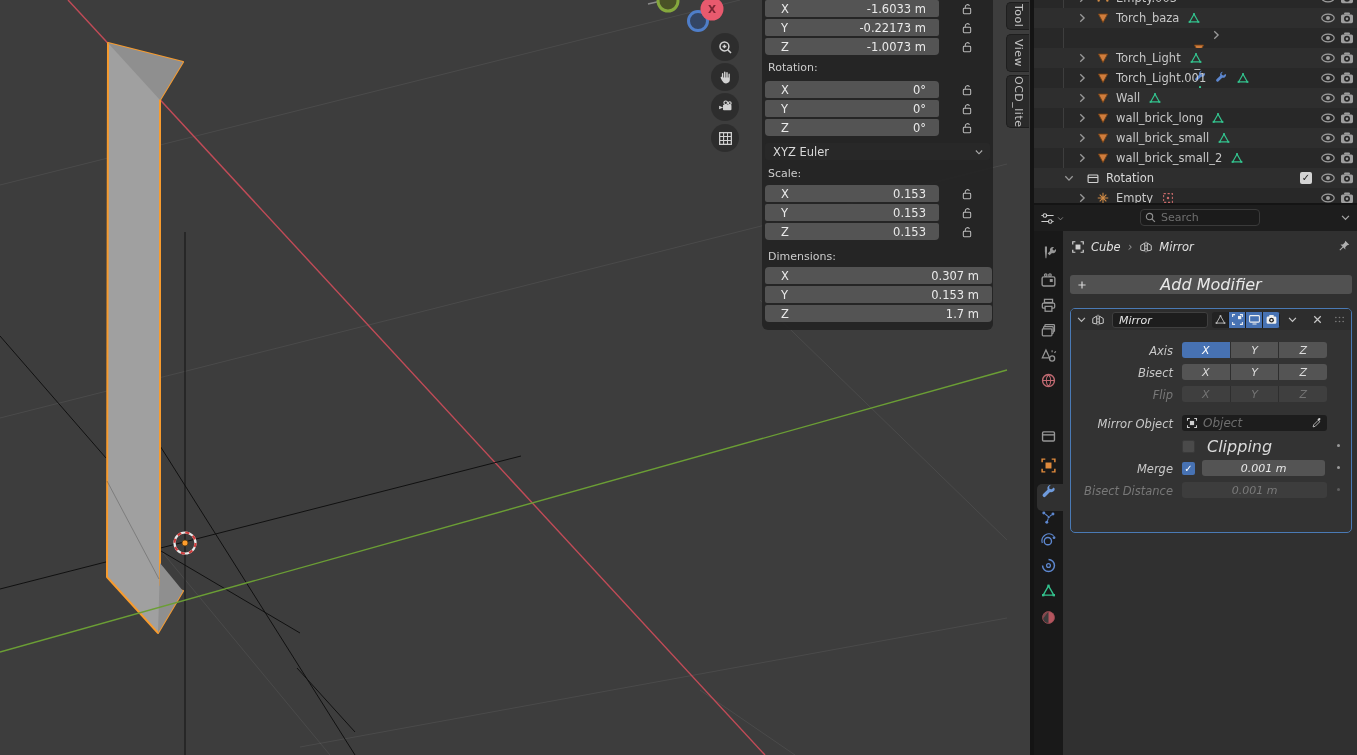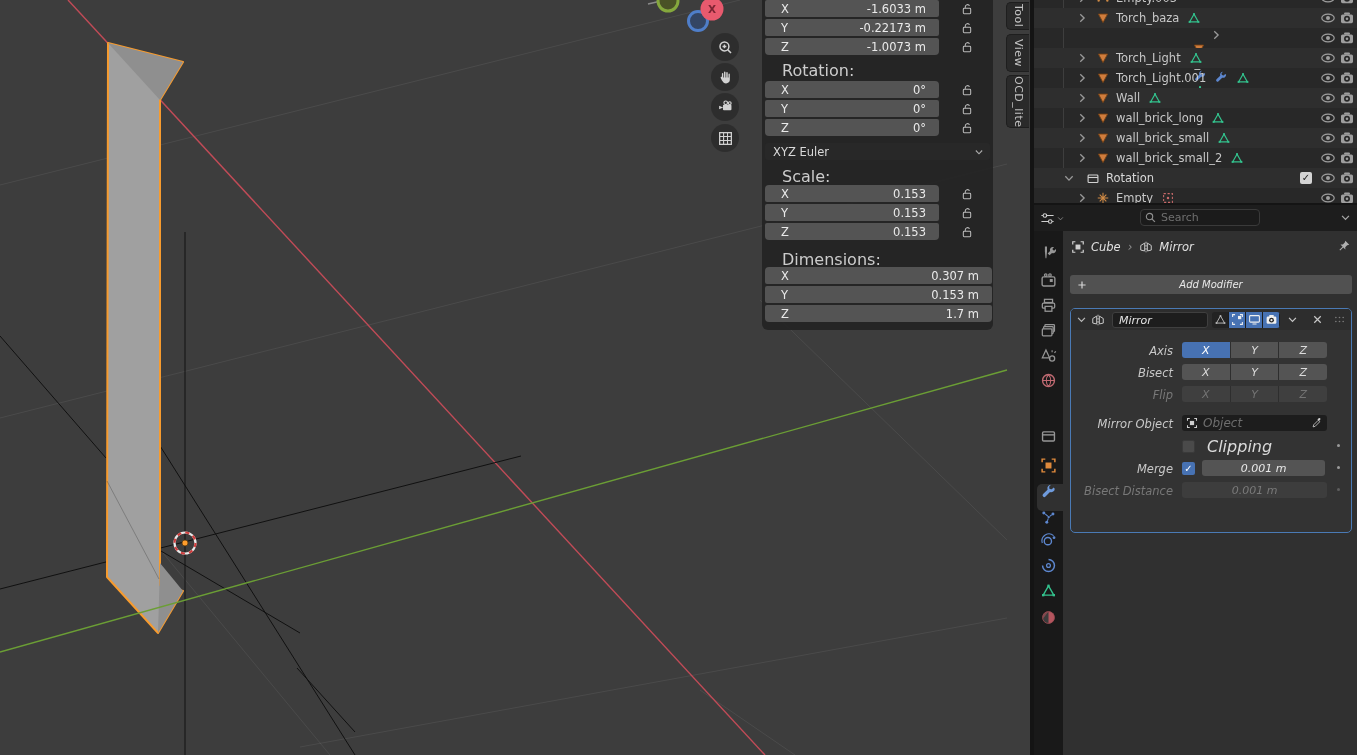--- a/index.html
+++ b/index.html
@@ -20,21 +20,21 @@
   .navbtn .ic { width:17px; height:17px; }
 
   
   #tpanel { position:absolute; left:762px; top:0; width:231px; height:330px; background:rgba(36,36,36,0.94); border-radius:0 0 6px 6px; }
   .trow { position:absolute; left:3px; width:174px; height:17px; background:#545454; border-radius:2px; display:flex; align-items:center; font-size:11.5px; color:#eaeaea; }
   .trow.wide { width:227px; }
   .trow .al { padding-left:16px; }
   .trow .val { margin-left:auto; padding-right:13px; }
   .trow.rtop { border-radius:4px 4px 2px 2px; }
   .trow.rbot { border-radius:2px 2px 4px 4px; }
-  .tlabel { position:absolute; left:20px; font-size:16px; color:#cccccc; }
+  .tlabel { position:absolute; left:6px; font-size:11px; color:#cccccc; }
   .lock { position:absolute; left:198px; width:14px; height:14px; color:#b9b9b9; }
   #euler { position:absolute; left:3px; top:143px; width:225px; height:17px; background:#282828; border-radius:3px; display:flex; align-items:center; color:#d9d9d9; font-size:11.5px; }
   #euler span.lbl { padding-left:8px; }
   #euler .ic { width:12px; height:12px; margin-left:auto; margin-right:5px; color:#aaa; }
 
   
   #rdivider { position:absolute; left:1030px; top:0; width:4px; height:755px; background:#141414; }
   #outliner { position:absolute; left:1034px; top:0; width:323px; height:203px; background:#282828; overflow:hidden; }
   .orow { position:absolute; left:0; right:0; height:20px; display:flex; align-items:center; color:#c8c8c8; font-size:11.5px; }
   .orow.alt { background:#2e2e2e; }
@@ -63,21 +63,21 @@
   #ptabs { position:absolute; left:0; top:26px; width:29px; bottom:0; background:#191919; }
   .ptab { position:absolute; left:6px; width:17px; height:17px; color:#969696; }
   .ptab-active-bg { position:absolute; left:3px; top:253px; width:26px; height:27px; background:#303030; border-radius:5px 0 0 5px; }
 
   #pcontent { position:absolute; left:29px; top:26px; right:0; bottom:0; background:#303030;font-style:italic; }
   #bcrumb { position:absolute; left:0; top:8px; right:0; height:16px; display:flex; align-items:center; color:#e0e0e0; font-size:11.5px; }
   #bcrumb .ic { width:14px; height:14px; color:#cfcfcf; flex:none; }
   #bcrumb .sep { color:#909090; margin:0 7px; }
   #bcrumb .t { margin-left:6px; }
   #pin { position:absolute; right:6px; top:8px; width:14px; height:14px; color:#b0b0b0; }
-  #addmod { position:absolute; left:7px; top:44px; width:282px; height:19px; background:#515151; border-radius:3px; color:#e8e8e8; font-size:10px; display:flex; align-items:center; justify-content:center; }
+  #addmod { position:absolute; left:7px; top:44px; width:282px; height:19px; background:#515151; border-radius:3px; color:#e8e8e8; font-size:16px; display:flex; align-items:center; justify-content:center; }
   #addmod .ic { position:absolute; left:6px; width:12px; height:12px; color:#d5d5d5; }
 
   
   #modpanel { position:absolute; left:7px; top:77px; width:282px; height:225px; background:#333333; border:1px solid #4a7ab5; border-radius:5px; }
   #modhead { position:absolute; left:0; top:0; right:0; height:21px; background:#2d2d2d; border-radius:4px 4px 0 0; display:flex; align-items:center; }
   #modhead .ic { flex:none; }
   .mh-chev { width:13px; height:13px; margin-left:4px; color:#b9b9b9; }
   .mh-mir { width:14px; height:14px; margin-left:3px; color:#cfcfcf; }
   #modname { margin-left:7px; width:96px; height:16px; background:#1d1d1d; border:1px solid #3f3f3f; border-radius:3px; color:#e3e3e3; font-size:11px; line-height:15px; padding-left:6px; }
   #modtoggles { margin-left:4px; height:16px; display:flex; background:#232323; border-radius:3px; overflow:hidden; }

